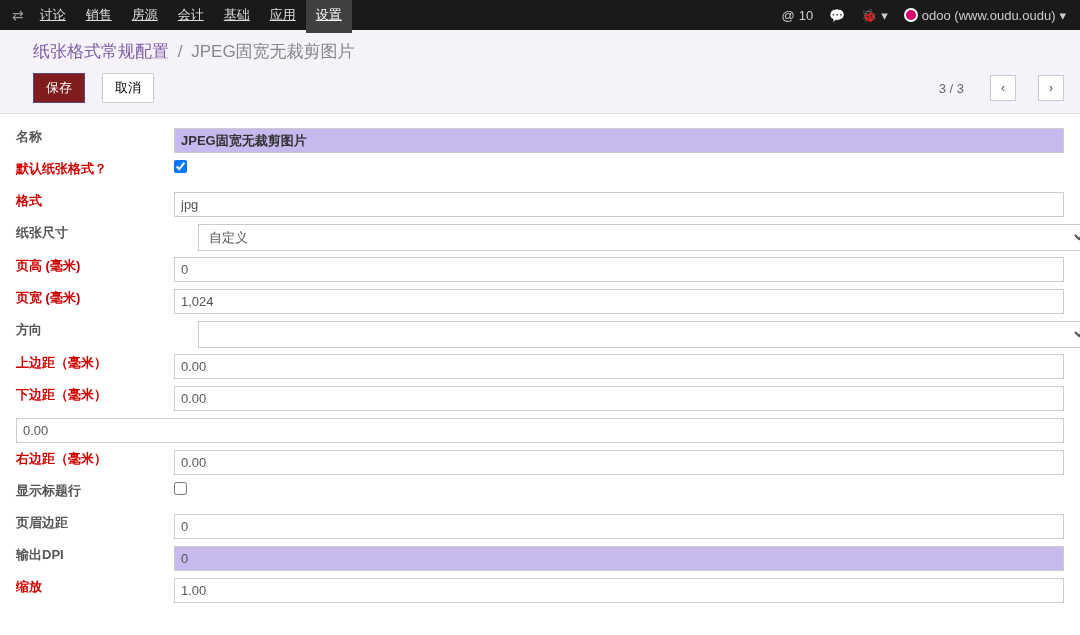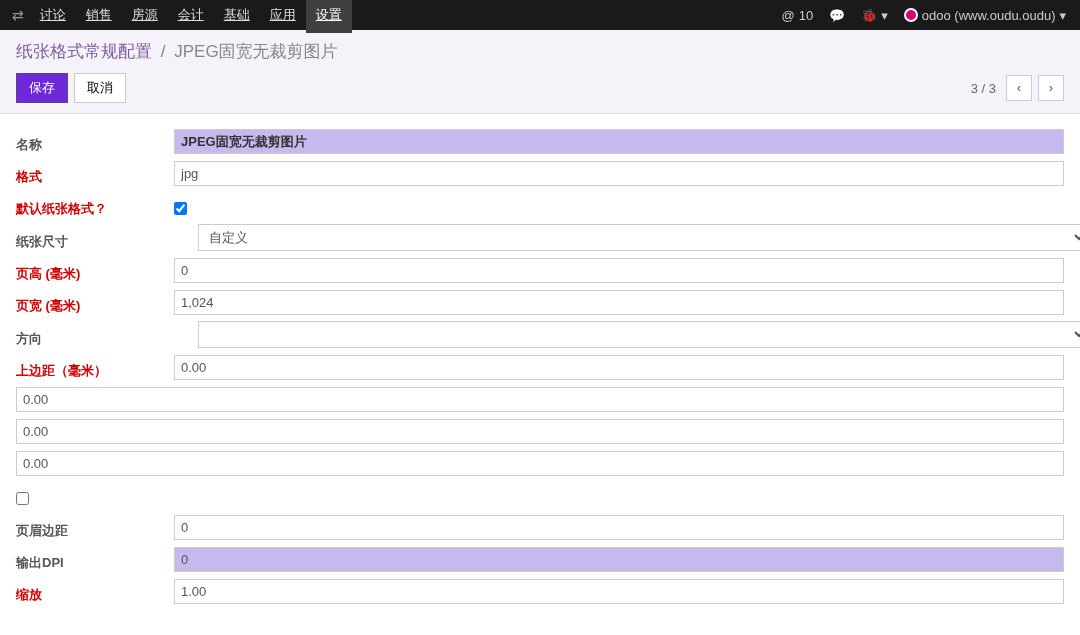--- a/index.html
+++ b/index.html
@@ -5,34 +5,34 @@
 * { box-sizing: border-box; margin: 0; padding: 0; }
 body { font-family: "Helvetica Neue", Arial, sans-serif; font-size: 13px; background: #fff; color: #4c4c4c; width:1080px; }
 .topbar { background: #1a1a1a; color: #ccc; height: 30px; display: flex; align-items: center; padding: 0 6px; }
 .topbar .left-icon { color: #999; padding: 0 6px; font-size: 14px; }
 .topbar .menu { display: flex; }
 .topbar .menu-item { color: #ddd; padding: 9px 10px; cursor: pointer; font-size: 13px; text-decoration: underline; }
 .topbar .menu-item.active { background: #404040; color: #fff; }
 .topbar .spacer { flex: 1; }
 .topbar .right-item { color: #ccc; padding: 0 8px; display: flex; align-items:center; gap:4px; }
 .avatar-dot { width:14px; height:14px; border-radius:50%; background:#d8006b; border:2px solid #fff; display:inline-block; }
-.controlbar { background: #f6f2f9; border-bottom: 1px solid #e0dce4; padding: 10px 16px 10px 16px; }
+.controlbar { background: #f6f2f9; border-bottom: 1px solid #e0dce4; padding: 10px 16px 10px 33px; }
 .breadcrumb { font-size: 17px; color: #888; margin-bottom: 10px; }
 .breadcrumb .parent { color: #7d5ea6; cursor:pointer; }
 .breadcrumb .sep { color: #888; padding: 0 4px; }
 .breadcrumb .current { color: #888; }
 .control-row { display: flex; align-items: center; }
 .btn { padding: 5px 12px; font-size: 13px; border: 1px solid #ccc; background: #fff; cursor:pointer; }
-.btn-primary { background: #6d28d9; color: #fff; border: 1px solid #5a4a84; }
-.btn + .btn { margin-left: 6px; }
-.pager-area { margin-left: auto; display: flex; align-items: center; gap: 6px; }
+.btn-primary { background: #7f1d1d; color: #fff; border: 1px solid #5a4a84; }
+.btn + .btn { margin-left: 17px; }
+.pager-area { margin-left: auto; display: flex; align-items: center; gap: 22px; }
 .pager-text { color: #666; font-size: 13px; margin-right:4px;}
 .pager-btn { width: 26px; height: 26px; border: 1px solid #ccc; background: #fff; display:flex; align-items:center; justify-content:center; cursor:pointer; font-size:12px; }
 .form-sheet { padding: 14px 16px; }
-.form-row { display: flex; align-items: flex-end; margin-bottom: 6px; min-height: 26px; }
+.form-row { display: flex; align-items: flex-start; margin-bottom: 6px; min-height: 26px; }
 .form-label { width: 158px; flex-shrink:0; font-size: 13px; color: #555; font-weight: bold; }
 .form-label.required { color: #d10000; }
 .form-field { flex: 1; }
 .form-field input[type="text"], .form-field input[type="number"], .form-field select, .form-field .many2many {
   width: 100%; border: 1px solid #ccc; padding: 4px 6px; font-size: 13px; background:#fff; color:#555;
 }
 .form-field input[type="checkbox"] { }
 .name-input { background: #c7b8ed !important; font-weight: bold; color:#333 !important; }
 .invalid-field { background: #c7b8ed !important; }
 select { appearance: auto; margin-left: 24px; }
@@ -87,27 +87,27 @@
 </div>
 
 <div class="form-sheet">
 
   <div class="form-row">
     <div class="form-label">名称</div>
     <div class="form-field"><input type="text" class="name-input" value="JPEG固宽无裁剪图片" style=""></div>
   </div>
 
   <div class="form-row">
-    <div class="form-label required">格式</div>
-    <div class="form-field"><input type="text" value="jpg" style=""></div>
+    <div class="form-label required">默认纸张格式？</div>
+    <div class="form-field"><input type="checkbox" checked="" style=""></div>
   </div>
 
   <div class="form-row">
-    <div class="form-label required">默认纸张格式？</div>
-    <div class="form-field"><input type="checkbox" checked="" style=""></div>
+    <div class="form-label required">格式</div>
+    <div class="form-field"><input type="text" value="jpg" style=""></div>
   </div>
 
   <div class="form-row">
     <div class="form-label">纸张尺寸</div>
     <div class="form-field"><select><option>自定义</option></select></div>
   </div>
 
   <div class="form-row">
     <div class="form-label required">页高 (毫米)</div>
     <div class="form-field"><input type="text" value="0" style=""></div>
@@ -122,32 +122,35 @@
     <div class="form-label">方向</div>
     <div class="form-field"><select><option></option></select></div>
   </div>
 
   <div class="form-row">
     <div class="form-label required">上边距（毫米）</div>
     <div class="form-field"><input type="text" value="0.00" style=""></div>
   </div>
 
   <div class="form-row">
+    <div class="form-label required">下边距（毫米）</div>
     <div class="form-field"><input type="text" value="0.00" style=""></div>
   </div>
 
   <div class="form-row">
     <div class="form-field"><input type="text" value="0.00" style=""></div>
   </div>
 
   <div class="form-row">
+    <div class="form-label required">右边距（毫米）</div>
     <div class="form-field"><input type="text" value="0.00" style=""></div>
   </div>
 
   <div class="form-row">
+    <div class="form-label">显示标题行</div>
     <div class="form-field"><input type="checkbox" style=""></div>
   </div>
 
   <div class="form-row">
     <div class="form-label">页眉边距</div>
     <div class="form-field"><input type="text" value="0" style=""></div>
   </div>
 
   <div class="form-row">
     <div class="form-label">输出DPI</div>

